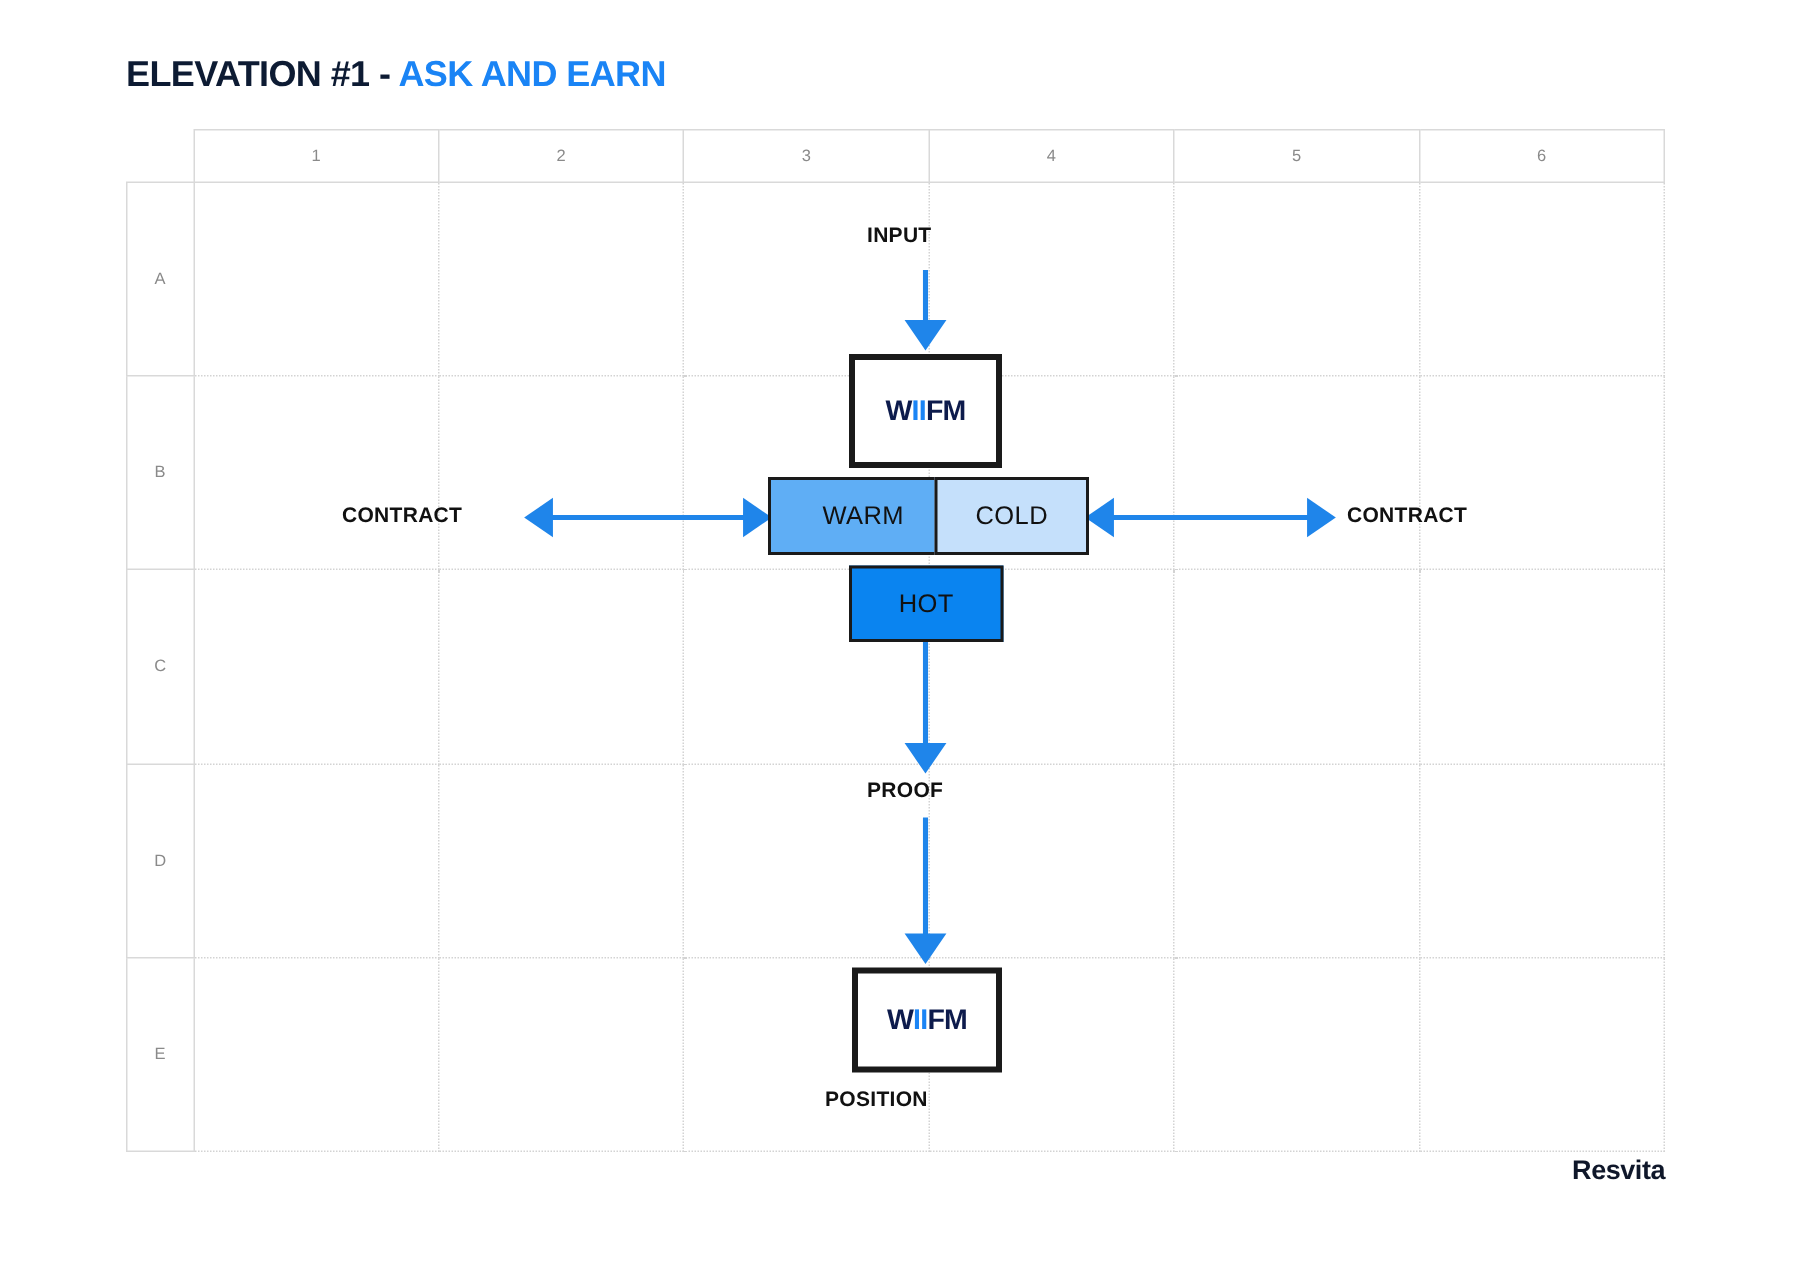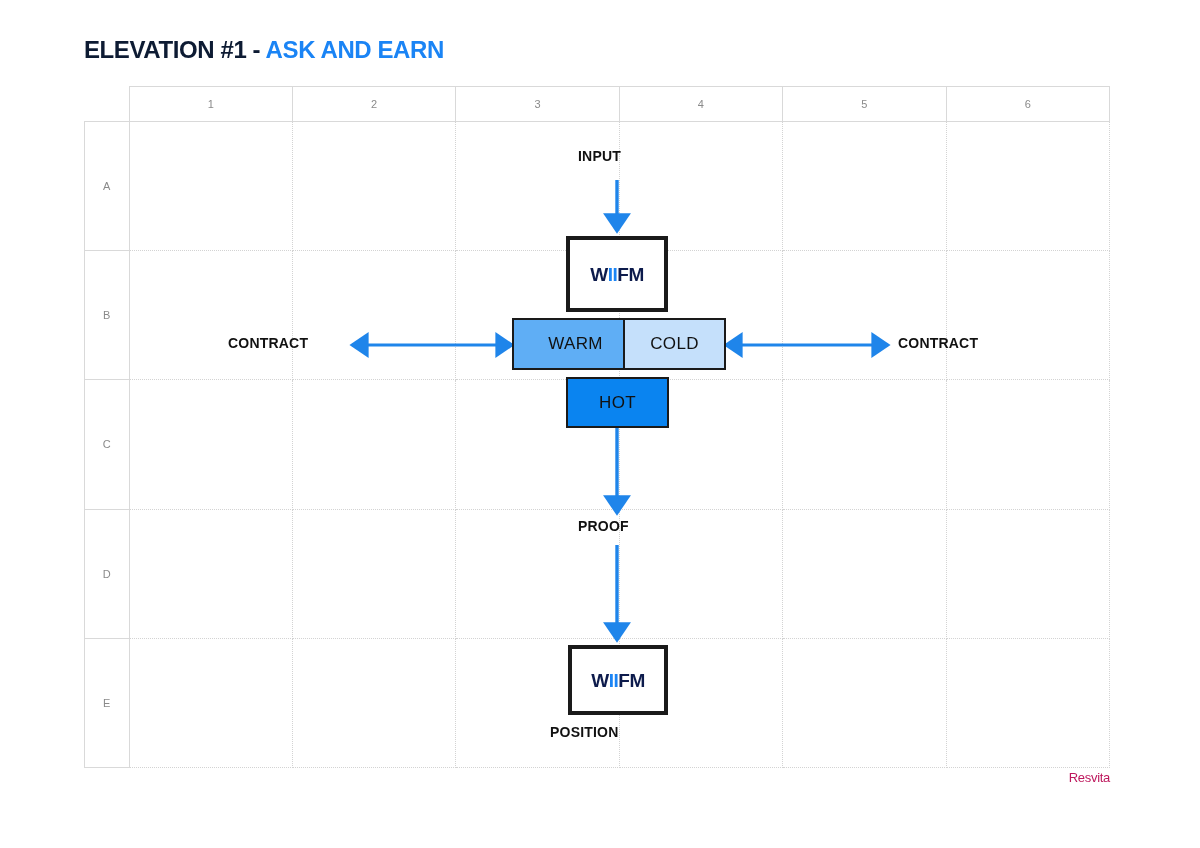--- a/index.html
+++ b/index.html
@@ -149,23 +149,23 @@
     top: 0;
     width: 1200px;
     height: 848px;
   }
 
   
   #brand-logo {
     position: absolute;
     right: 90px;
     top: 770px;
-    font-size: 13px;
-    font-weight: normal;
-    color: #be185d;
+    font-size: 18px;
+    font-weight: bold;
+    color: #0f172a;
     letter-spacing: -0.3px;
   }
 </style>
 </head>
 <body>
 
 <div id="slide-title">
   <span class="t-dark">ELEVATION #1 - </span><span class="t-accent">ASK AND EARN</span>
 </div>
 

